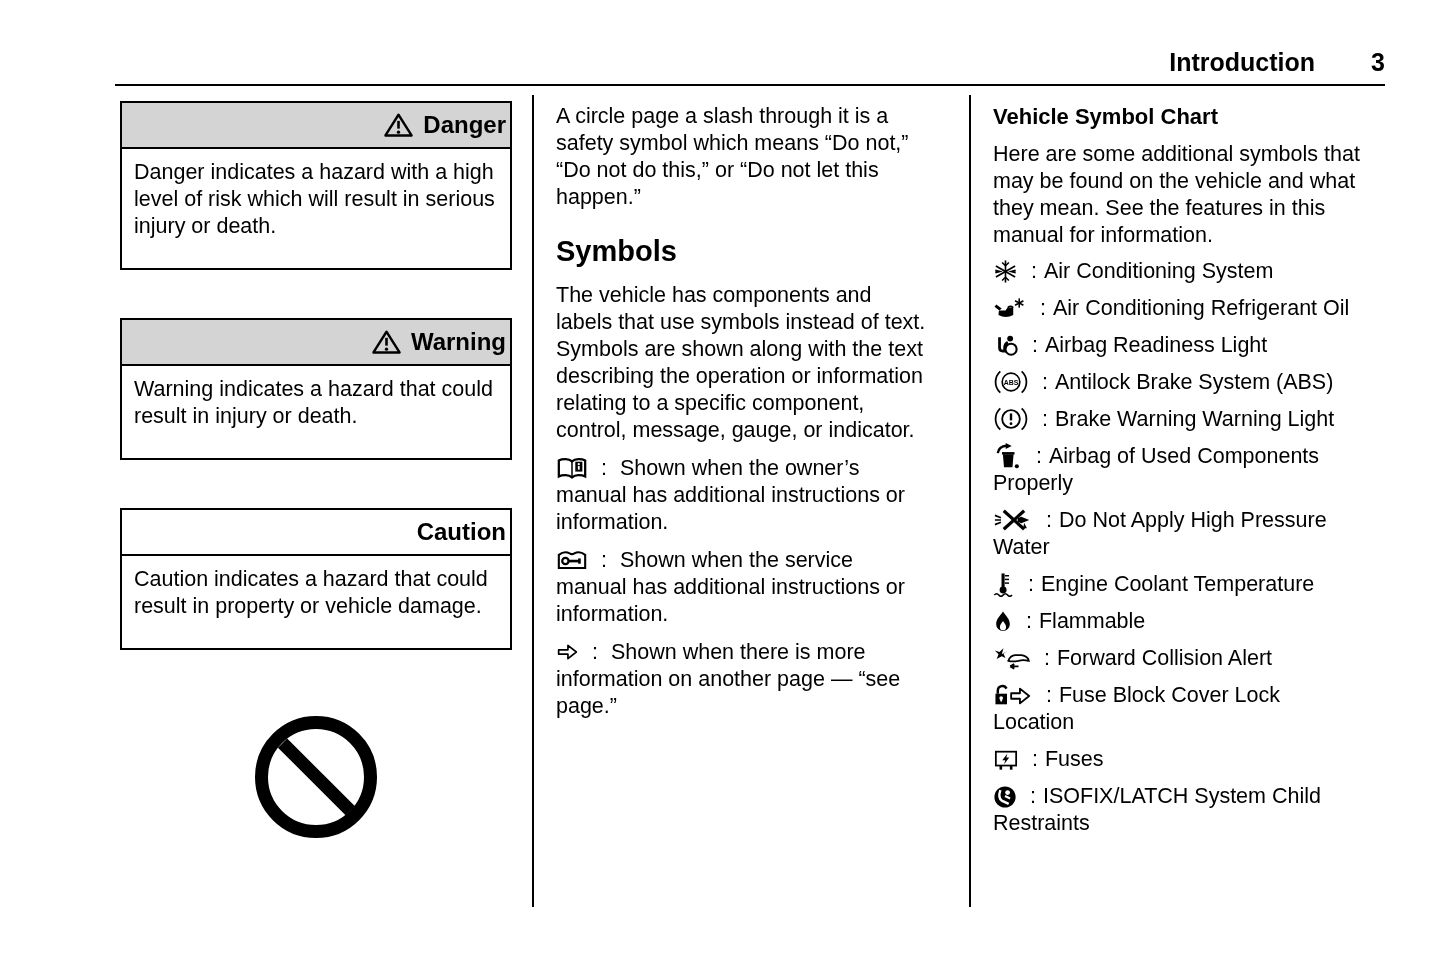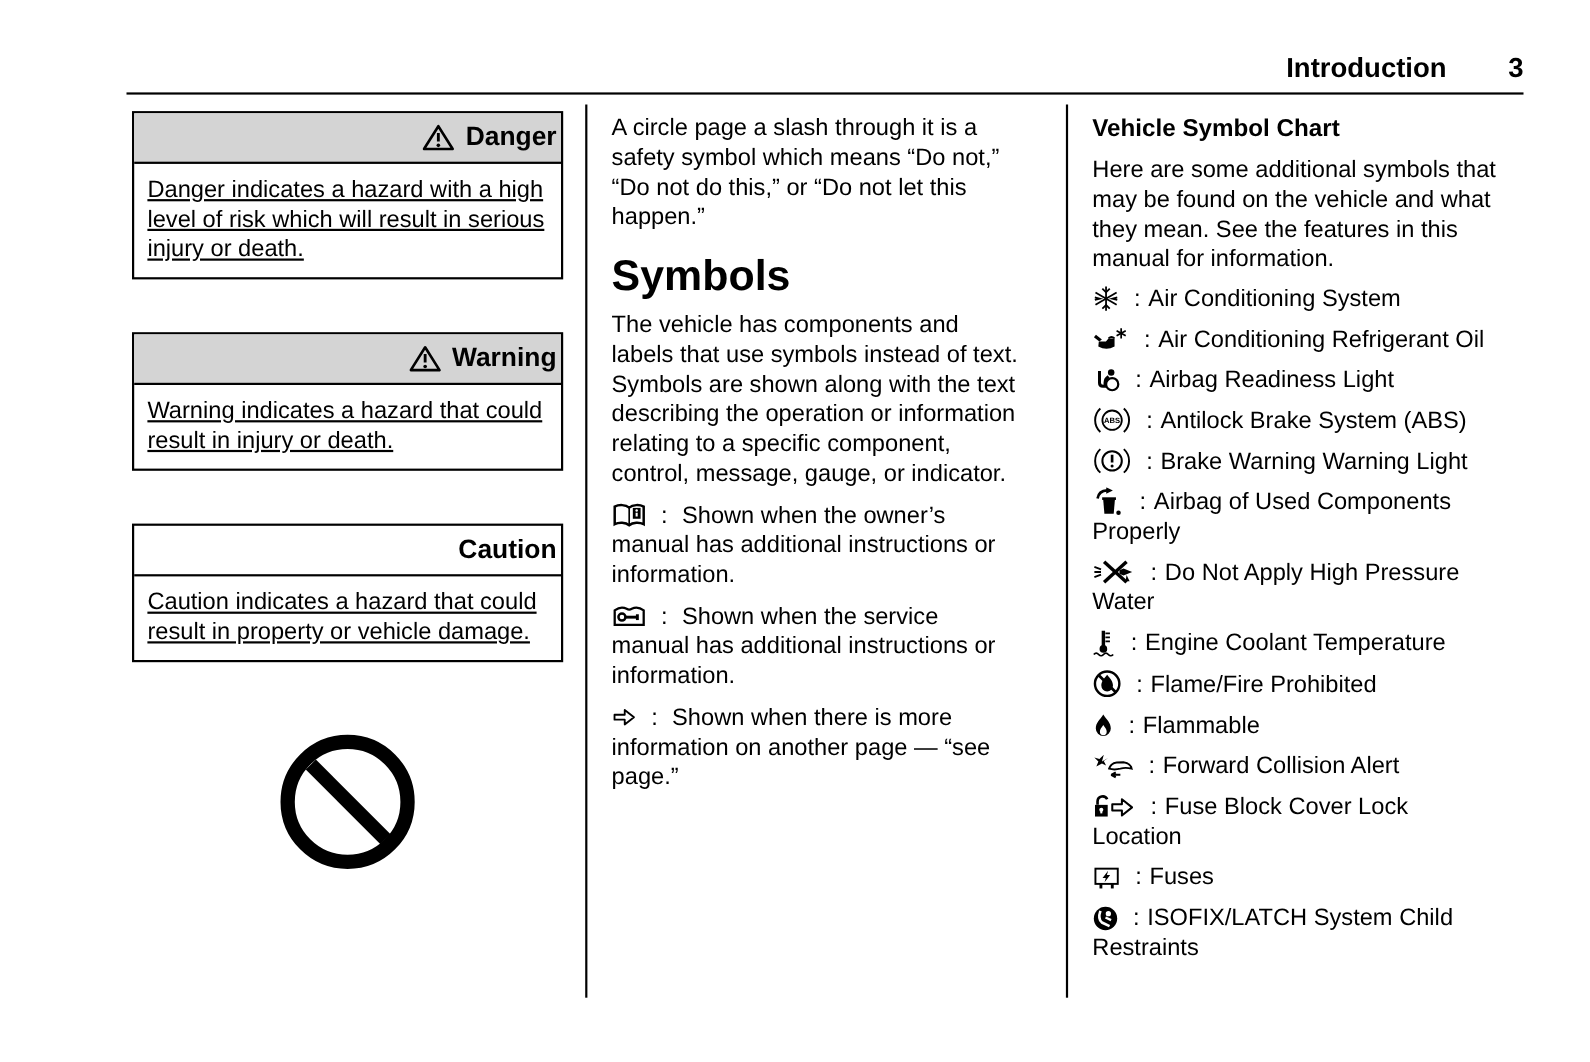--- a/index.html
+++ b/index.html
@@ -30,36 +30,36 @@
 
   
   .alert-box { border:2px solid #000; background:#fff; }
   .alert-box + .alert-box { margin-top:48px; }
   .alert-header {
     display:flex; justify-content:flex-end; align-items:center; gap:10px;
     border-bottom:2px solid #000; padding:8px 4px;
     font-size:24px; font-weight:bold; line-height:28px;
   }
   .alert-header.gray { background:#d4d4d4; }
-  .alert-body { padding:10px 12px 12px;text-decoration:underline; }
+  .alert-body { padding:10px 12px 28px; }
   .warn-tri { display:inline-block; }
 
   
   .no-symbol {
     position:relative; width:122px; height:122px; margin:66px auto 0;
     border:13px solid #000; border-radius:50%;
   }
   .no-symbol::before {
     content:""; position:absolute; left:50%; top:0; width:13px; height:96px;
     margin-left:-6.5px; background:#000; transform:rotate(-45deg);
   }
 
   
   .para-intro { margin:2px 0 27px; }
-  .symbols-heading { font-size:39px; font-weight:bold; margin:0 0 17px; }
+  .symbols-heading { font-size:29px; font-weight:bold; margin:0 0 17px; }
   .para-desc { margin:0 0 11px; }
   .legend-item { margin:0 0 11px; }
   .sep { margin:0 7px; }
 
   
   .chart-heading { font-size:22px; font-weight:bold; margin:2px 0 11px; line-height:27px; }
   .chart-intro { margin:0 0 9px; }
   .sym-row { margin:0 0 10px; }
   .wrap2 { display:block; }
 
@@ -276,30 +276,20 @@
             <line x1="13" y1="9" x2="17.5" y2="9"></line>
             <line x1="13" y1="13" x2="17.5" y2="13"></line>
           </g>
           <circle cx="11" cy="20.5" r="3.8" fill="#000"></circle>
           <path d="M1.5 26 q2.4 -2.8 4.8 0 t4.8 0 t4.8 0 t4.8 0" fill="none" stroke="#000" stroke-width="1.8"></path>
         </svg>
       </span>
       <span class="sep">:</span><span>Engine Coolant Temperature</span><span class="wrap2"></span>
     </p>
 
-    <p class="sym-row">
-      <span class="icon">
-        <svg viewBox="0 0 28 28" width="27" height="27">
-          <circle cx="14" cy="14" r="11.5" fill="none" stroke="#000" stroke-width="2.3"></circle>
-          <path d="M14 5.5 C17 9.5 19.5 11.5 19.5 15.8 A5.5 5.5 0 0 1 8.5 15.8 C8.5 11.5 11 9.5 14 5.5 Z" fill="#000"></path>
-          <line x1="5.6" y1="5.6" x2="22.4" y2="22.4" stroke="#000" stroke-width="2.6"></line>
-        </svg>
-      </span>
-      <span class="sep">:</span><span>Flame/Fire Prohibited</span><span class="wrap2"></span>
-    </p>
 
     <p class="sym-row">
       <span class="icon">
         <svg viewBox="0 0 22 26" width="20" height="24">
           <path d="M11 1.5 C14.5 7 18.5 9.5 18.5 15.5 A7.5 7.5 0 0 1 3.5 15.5 C3.5 9.5 7.5 7 11 1.5 Z" fill="#000"></path>
           <path d="M11 12 C13 15 14.4 16.2 14.4 18.8 A3.4 3.4 0 0 1 7.6 18.8 C7.6 16.2 9 15 11 12 Z" fill="#fff"></path>
         </svg>
       </span>
       <span class="sep">:</span><span>Flammable</span><span class="wrap2"></span>
     </p>

